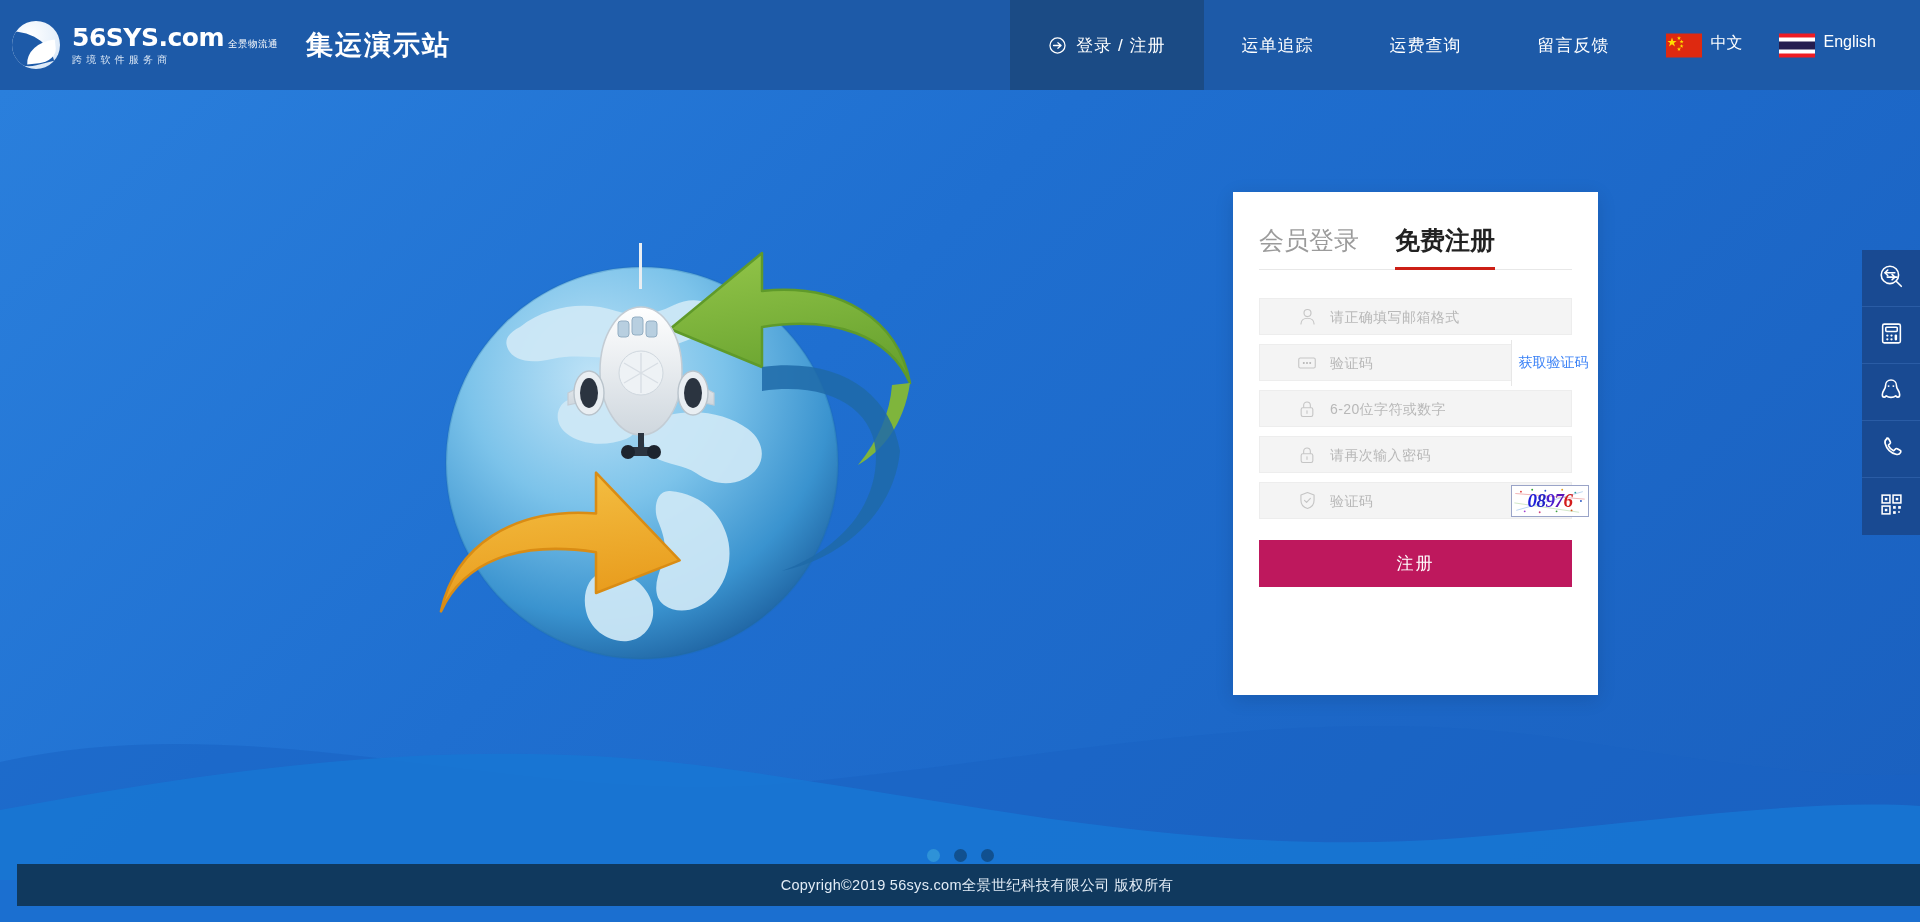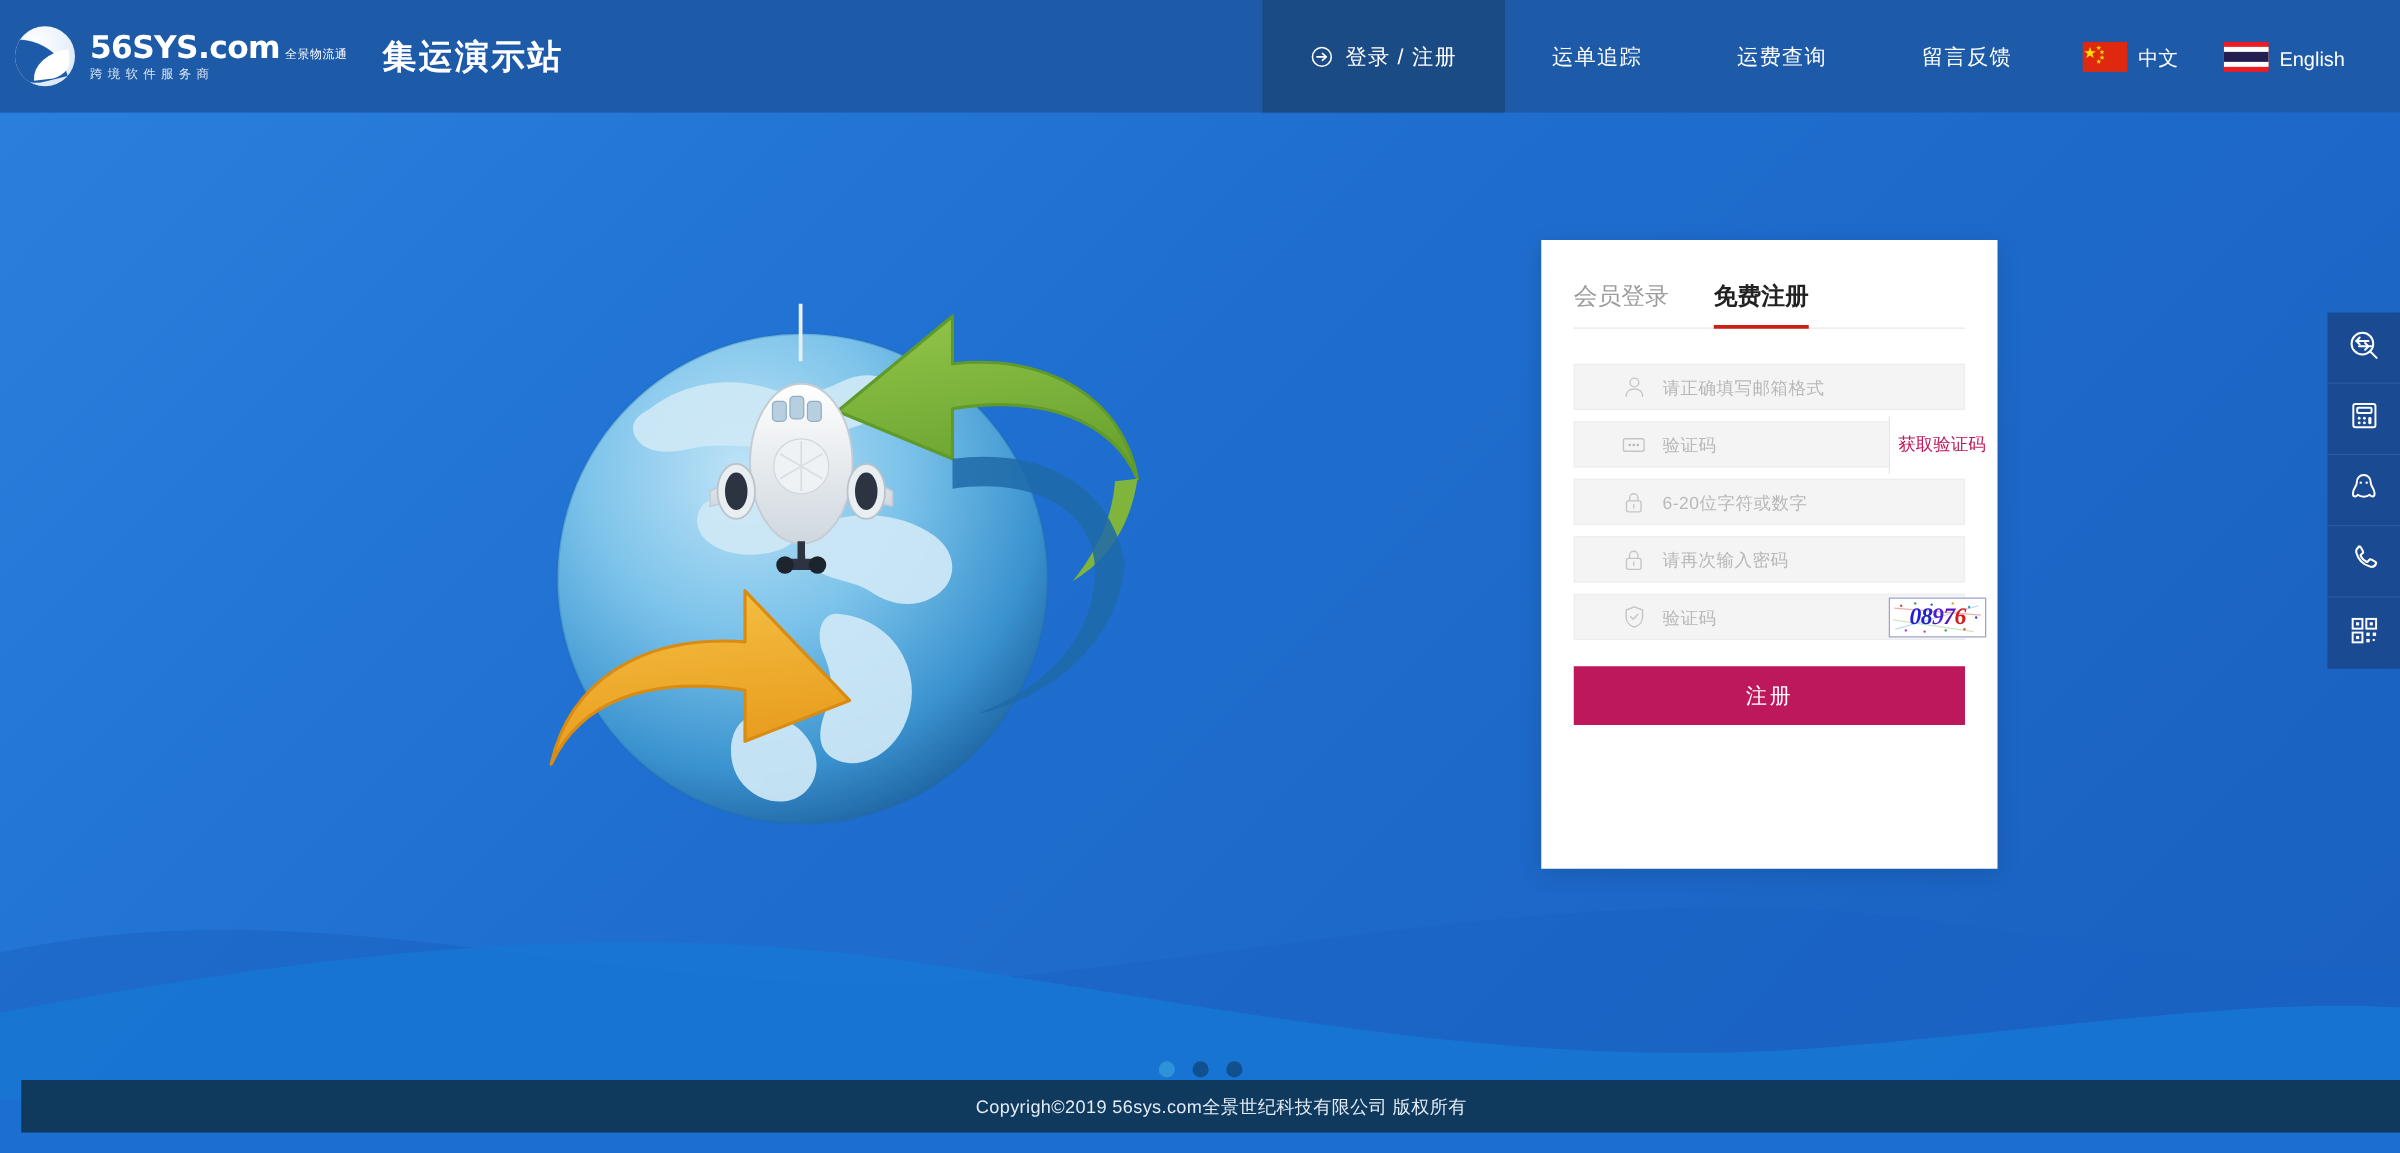--- a/index.html
+++ b/index.html
@@ -67,21 +67,21 @@
   .nav-item {
     display: flex; align-items: center; justify-content: center;
     padding: 0 38px; color: #ffffff; font-size: 17px;
     cursor: pointer; white-space: nowrap; letter-spacing: 1px;
     height: 90px; min-width: 148px;
   }
   .nav-item.active { background: #1b4b85; }
   .nav-item .nav-ico { margin-right: 9px; display: inline-flex; }
   .lang-wrap { display: flex; align-items: center; padding-right: 26px; gap: 0; }
   .lang-item {
-    display: flex; align-items: flex-end; gap: 9px;
+    display: flex; align-items: flex-start; gap: 9px;
     padding: 0 18px; cursor: pointer; color: #fff; font-size: 16px;
     white-space: nowrap;
   }
   .flag { width: 36px; height: 25px; display: block; flex: 0 0 auto; }
 
   
   .hero {
     position: absolute; top: 90px; left: 0; width: 1920px; height: 790px;
     background: linear-gradient(135deg, #2a7fdc 0%, #1f6fd0 40%, #1a60bf 100%);
     overflow: hidden;
@@ -101,21 +101,21 @@
     width: 365px; height: 503px;
     background: #ffffff; z-index: 10;
     box-shadow: 0 4px 18px rgba(0,0,0,.12);
   }
   .card-tabs {
     display: flex; align-items: flex-end; gap: 36px;
     margin: 0 26px; padding-top: 32px;
     border-bottom: 1px solid #e8e8e8;
   }
   .card-tab {
-    font-size: 19px; color: #9b9b9b; padding-bottom: 12px;
+    font-size: 25px; color: #9b9b9b; padding-bottom: 12px;
     cursor: pointer; position: relative; white-space: nowrap;
   }
   .card-tab.active { color: #222222; font-weight: 600; }
   .card-tab.active::after {
     content: ""; position: absolute; left: 0; right: 0; bottom: -1px;
     height: 3px; background: #cc1f16;
   }
   .form { margin: 0 26px; padding-top: 28px; }
   .field {
     display: flex; align-items: center; height: 37px;
@@ -130,21 +130,21 @@
     flex: 1 1 auto; font-size: 14px; color: #b6b6b6;
     border: none; outline: none; background: transparent;
     height: 46px; padding: 0; letter-spacing: .4px;
     font-family: "Liberation Sans", sans-serif;
   }
   .field .f-input::placeholder { color: #b8b8b8; }
   .code-btn {
     width: 84px; height: 46px; background: #ffffff;
     border-left: 1px solid #e7e7e7;
     display: flex; align-items: center; justify-content: center;
-    font-size: 14px; color: #be185d; cursor: pointer; flex: 0 0 auto;
+    font-size: 14px; color: #3b82f6; cursor: pointer; flex: 0 0 auto;
     white-space: nowrap;
   }
   .captcha-img {
     width: 78px; height: 32px; margin-right: 8px; flex: 0 0 auto;
     background: #ffffff; border: 1px solid #9aa4c8;
     display: flex; align-items: center; justify-content: center;
     cursor: pointer; position: relative; overflow: hidden;
   }
   .captcha-text {
     font-family: "Liberation Serif", serif; font-style: italic;

